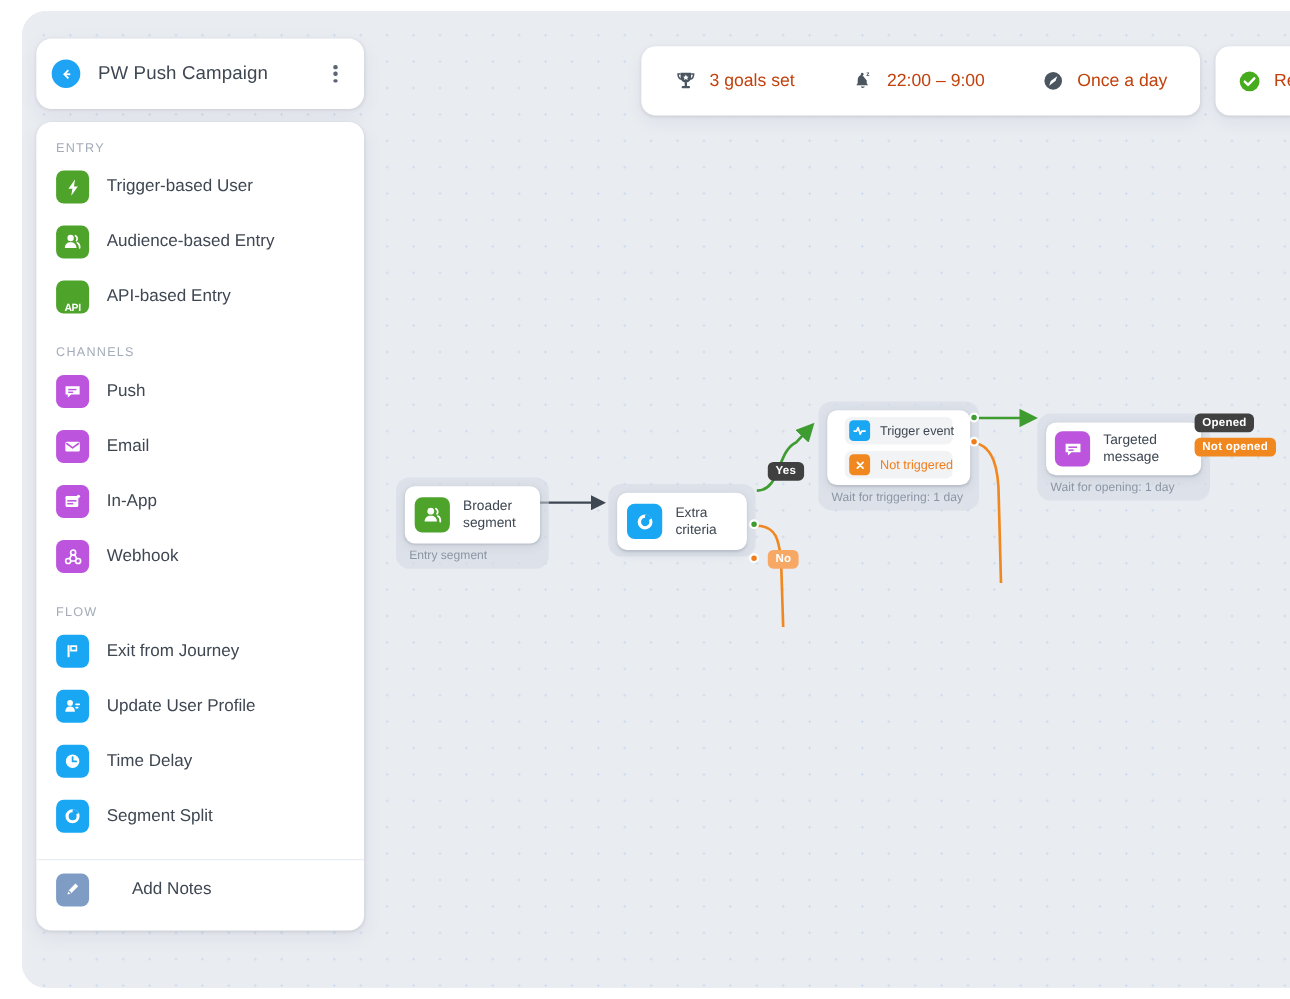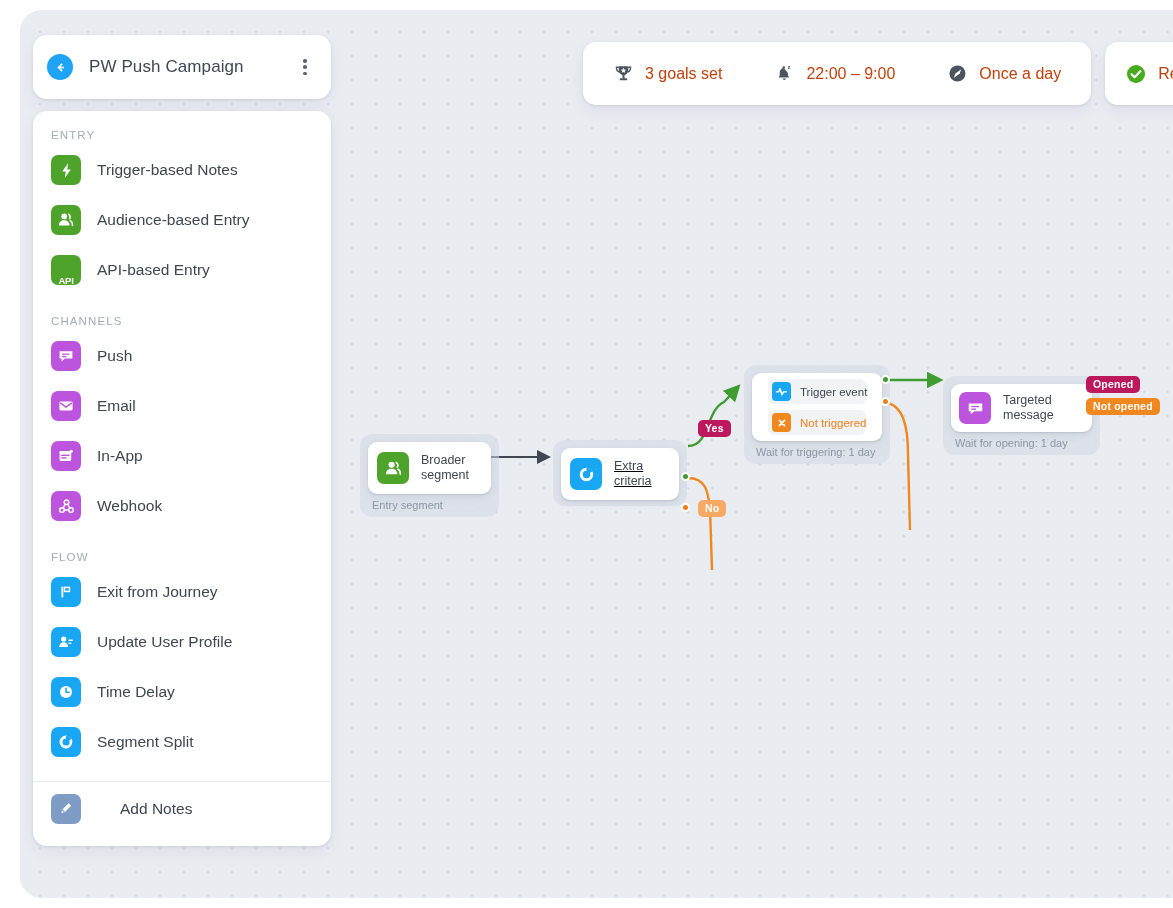--- a/index.html
+++ b/index.html
@@ -144,21 +144,21 @@
   .port-green { background: #3f9c31; }
   .port-orange{ background: #f07c1c; }
   .port-ring-green { background:#fff; border:2.5px solid #3f9c31; }
   .port-ring-orange{ background:#fff; border:2.5px solid #f07c1c; }
 
   .badge {
     position: absolute; font-size: 10.5px; color: #fff;
     padding: 2px 7px 3px; border-radius: 5px; white-space: nowrap;
     font-weight: bold; letter-spacing: .2px;
   }
-  .badge-green  { background: #be185d; }
+  .badge-green  { background: #404040; }
   .badge-orange { background: #f0871f; }
   .badge-orange-soft { background: #f8a865; }
 
   svg.wires { position: absolute; left:0; top:0; width:1153px; height:888px; pointer-events:none; }
 
   
   .row-pill {
     display:flex; align-items:center;
     background:#f2f3f5; border-radius:6px;
     padding: 3px 34px 3px 4px; margin: 3px 4px;
@@ -216,21 +216,21 @@
 
       <div class="section">
         <div class="section-label">ENTRY</div>
 
         <div class="palette-item">
           <div class="pal-icon ico-green">
             <svg width="17" height="17" viewBox="0 0 16 16">
                 <path d="M9.6 1 L4 9 L7.3 9 L6.4 15 L12 7 L8.7 7 Z" fill="#fff"></path>
               </svg>
           </div>
-          <div class="pal-label">Trigger-based Notes</div>
+          <div class="pal-label">Trigger-based User</div>
         </div>
 
         <div class="palette-item">
           <div class="pal-icon ico-green">
             <svg width="18" height="18" viewBox="0 0 18 18">
               <circle cx="7.2" cy="5.4" r="2.9" fill="#fff"></circle>
               <path d="M1.9 14.4 C1.9 11 4.3 9.3 7.2 9.3 C10.1 9.3 12.5 11 12.5 14.4 Z" fill="#fff"></path>
               <path d="M11.6 3.3 C13.3 4.3 13.6 6.4 12.6 7.7" stroke="#fff" stroke-width="1.5" fill="none" stroke-linecap="round"></path>
               <path d="M13.3 9.6 C15.1 10.6 15.6 12.4 15.4 14.4" stroke="#fff" stroke-width="1.5" fill="none" stroke-linecap="round"></path>
             </svg>
@@ -424,21 +424,21 @@
           <path d="M1.9 14.4 C1.9 11 4.3 9.3 7.2 9.3 C10.1 9.3 12.5 11 12.5 14.4 Z" fill="#fff"></path>
           <path d="M11.6 3.3 C13.3 4.3 13.6 6.4 12.6 7.7" stroke="#fff" stroke-width="1.5" fill="none" stroke-linecap="round"></path>
           <path d="M13.3 9.6 C15.1 10.6 15.6 12.4 15.4 14.4" stroke="#fff" stroke-width="1.5" fill="none" stroke-linecap="round"></path>
         </svg>
       </div>
       <div class="node-title">Broader segment</div>
     </div>
     <div class="node-caption">Entry segment</div>
   </div>
 
-  <div class="node-group" style="left:533px; top:430px; width:134px;text-decoration:underline;">
+  <div class="node-group" style="left:533px; top:430px; width:134px;">
     <div class="node-box" style="height:52px; padding:0 12px 0 9px;">
       <div class="node-ico ico-blue">
         <svg width="19" height="19" viewBox="0 0 18 18">
           <path d="M9 2.6 A6.4 6.4 0 1 1 8.9 15.4 A6.4 6.4 0 0 1 9 2.6 Z M9 5.4 A3.6 3.6 0 1 0 9.1 12.6 A3.6 3.6 0 0 0 9 5.4 Z" fill="#fff"></path>
           <path d="M9 9 L9 2.6 A6.4 6.4 0 0 1 14.6 6.1 Z" fill="#19a6f2"></path>
         </svg>
       </div>
       <div class="node-title">Extra criteria</div>
     </div>
     <div class="port port-green" style="left:128px; top:32px;"></div>

